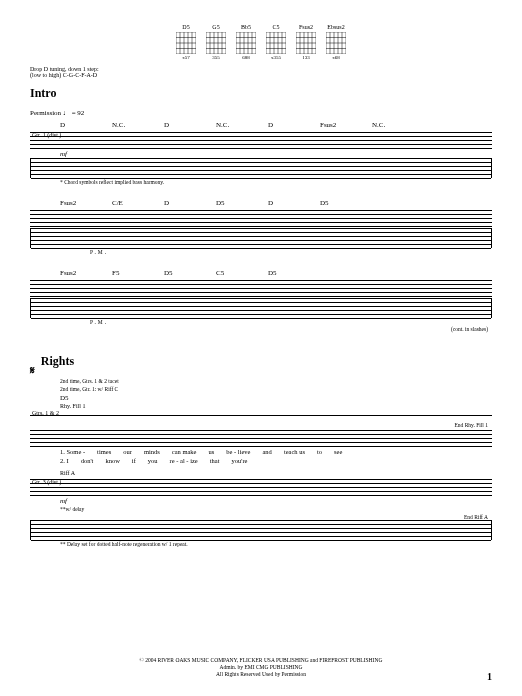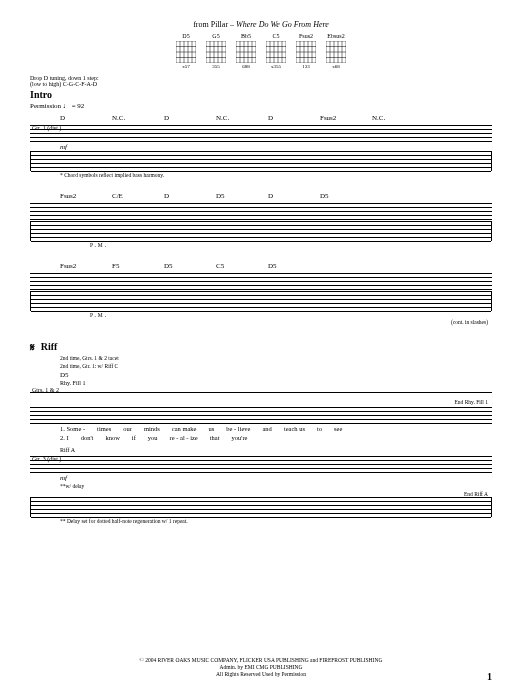--- a/index.html
+++ b/index.html
@@ -17,21 +17,21 @@
   .header { text-align: center; margin-bottom: 4px; }
   .from-line { font-size: 8px; }
   .from-line .album { font-style: italic; }
   .title { font-size: 22px; font-weight: bold; margin: 2px 0 2px; }
   .credits { font-size: 7px; margin-bottom: 6px; }
   .chord-diagrams { display: flex; justify-content: center; gap: 10px; margin-bottom: 6px; }
   .chord-diagram { display: flex; flex-direction: column; align-items: center; font-size: 6px; }
   .chord-diagram .name { margin-bottom: 2px; }
   .chord-diagram .fretno { font-size: 5px; margin-top: 1px; }
   .tuning { font-size: 6px; margin-bottom: 2px; }
-  .section-label { font-size: 10px; font-weight: bold; margin: 2px 0; }
+  .section-label { font-size: 12px; font-weight: bold; margin: 8px 0; }
   .tempo { font-size: 7px; margin-bottom: 4px; }
   .system { margin-bottom: 14px; }
   .chord-row { display: flex; font-size: 7px; margin-bottom: 1px; padding-left: 30px; gap: 22px; }
   .chord-row span { min-width: 30px; }
   .staff { position: relative; height: 18px; margin-bottom: 2px; }
   .staff-line { position: absolute; left: 0; right: 0; height: 1px; background: #000; }
   .tab { position: relative; height: 20px; border-left: 1px solid #000; border-right: 1px solid #000;}
   .tab-line { position: absolute; left: 0; right: 0; height: 1px; background: #000; }
   .tiny-note { font-size: 5.5px; margin: 1px 0 2px 30px; }
   .segno { font-size: 11px; font-weight: bold; }
@@ -42,23 +42,20 @@
   .gtr-label { font-size: 6px; position: absolute; left: 2px; }
   .dyn { font-style: italic; font-size: 7px; padding-left: 30px; margin-top: 1px;}
   .pm { font-size: 5.5px; padding-left: 60px; margin-top: 1px; letter-spacing: 2px;}
   .end-note { font-size: 5.5px; text-align: right; padding-right: 4px; margin-top: 1px;}
   .rhy-label { font-size: 6px; padding-left: 30px; margin-bottom: 1px;}
 </style>
 </head>
 <body>
 
 <div class="header">
-  <div class="from-line">
-    <span>from Pillar – </span><span class="album">Where Do We Go From Here</span>
-  </div>
 </div>
 
 <div class="chord-diagrams">
   <div class="chord-diagram">
     <div class="name">D5</div>
     <svg width="20" height="22">
         <rect x="0" y="0" width="20" height="22" fill="none" stroke="#000" stroke-width="0.5"></rect>
         <line x1="4" y1="0" x2="4" y2="22" stroke="#000" stroke-width="0.5"></line>
         <line x1="8" y1="0" x2="8" y2="22" stroke="#000" stroke-width="0.5"></line>
         <line x1="12" y1="0" x2="12" y2="22" stroke="#000" stroke-width="0.5"></line>
@@ -230,21 +227,21 @@
     <div class="tab-line" style="top:16px"></div>
       <div class="tab-line" style="top:20px"></div>
   </div>
   <div class="pm">P.M.</div>
   <div class="end-note">(cont. in slashes)</div>
 </div>
 
 <div class="system">
   <div style="display:flex;align-items:flex-end;gap:6px;">
     <span class="segno">𝄋</span>
-    <span class="section-label">Riff</span>
+    <span class="section-label">Rights</span>
   </div>
   <div class="tiny-note">2nd time, Gtrs. 1 &amp; 2 tacet</div>
   <div class="tiny-note">2nd time, Gtr. 1: w/ Riff C</div>
   <div class="chord-row">
     <span>D5</span>
   </div>
   <div class="rhy-label">Rhy. Fill 1</div>
   <div class="staff" style="height:10px;">
     <span class="gtr-label" style="top:0;">Gtrs. 1 &amp; 2</span>
     <div class="staff-line" style="top:5px"></div>

